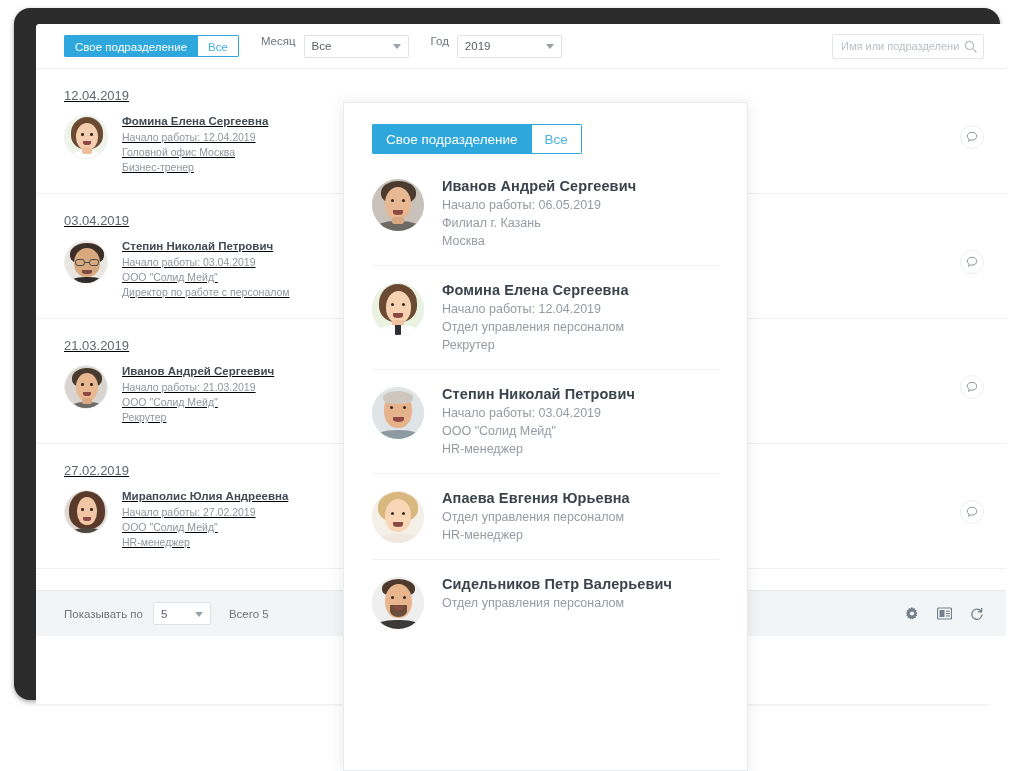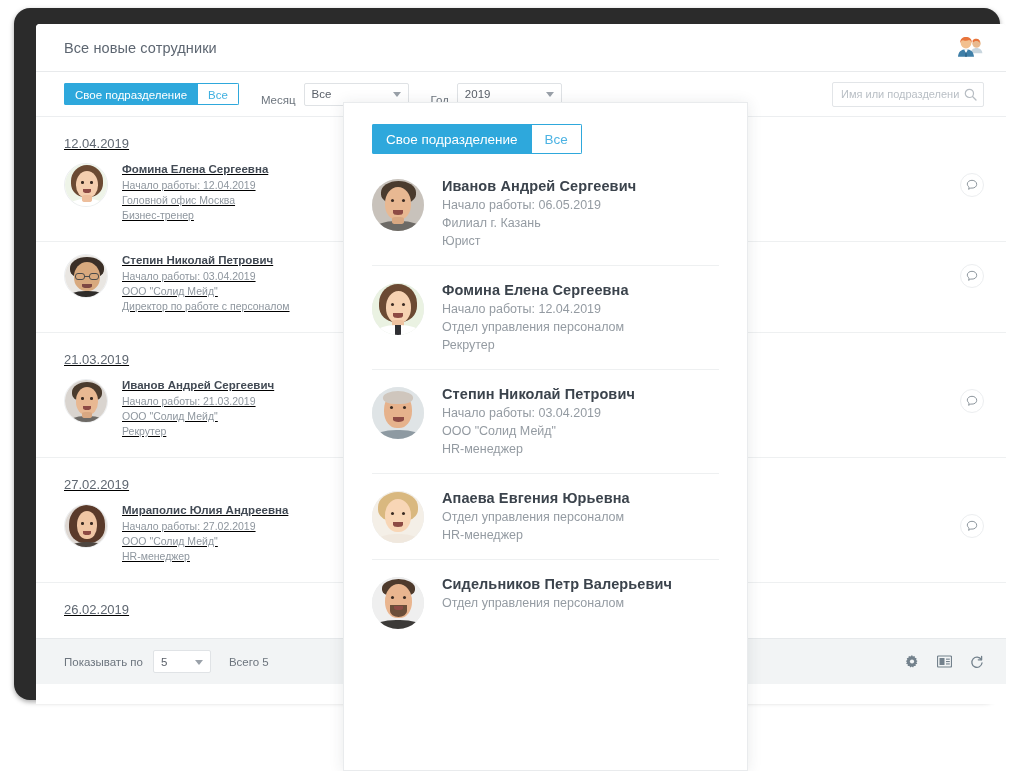--- a/index.html
+++ b/index.html
@@ -56,21 +56,21 @@
   }
   .seg { display: inline-flex; height: 22px; border-radius: 2px; overflow: hidden; }
   .seg .seg-btn {
     font-size: 11.5px; line-height: 22px;
     padding: 0 10px; cursor: pointer; white-space: nowrap;
     border: 1px solid #2ea8dc;
   }
   .seg .seg-btn.active { background: #2ea8dc; color: #fff; border-color: #2ea8dc; }
   .seg .seg-btn.idle   { background: #fff; color: #3fb0e0; border-left: none; }
 
-  .fld-group { display: flex; align-items: flex-end; margin-left: 22px; }
+  .fld-group { display: flex; align-items: flex-start; margin-left: 22px; }
   .fld-label { font-size: 11.5px; color: #6d757e; margin-right: 8px; }
   .select-box {
     position: relative; width: 105px; height: 23px;
     border: 1px solid #dfe2e5; background: #fff; border-radius: 2px;
     display: flex; align-items: center; padding: 0 7px;
   }
   .select-box .sel-val { font-size: 11.5px; color: #5a6069; }
   .caret {
     position: absolute; right: 7px; top: 50%; margin-top: -2px;
     width: 0; height: 0;
@@ -207,36 +207,20 @@
   .f-mouth { position: absolute; border-radius: 0 0 50% 50%; background: #8d4a44; }
 </style>
 </head>
 <body>
 
 <div class="stage">
 
   <div class="bezel">
     <div class="bezel-inner">
 
-      <div class="app-header">
-        <div class="app-title">Все новые сотрудники</div>
-        <div class="header-spacer"></div>
-        <span class="people-icon">
-          <svg width="28" height="26" viewBox="0 0 28 26">
-            <circle cx="20.5" cy="8.5" r="4.2" fill="#e8b98e"></circle>
-            <path d="M20.5 13c-3.6 0-5.6 2.1-5.9 5.2h11.8c-.3-3.1-2.3-5.2-5.9-5.2z" fill="#c9d6de"></path>
-            <path d="M16.6 5.4c1-2 4.8-2.3 6.4-.6.9 1 .9 2.4.5 3.1-.4-1.4-1.7-2-3.3-2-1.3 0-2.6.5-3.1 1.6-.4-.6-.7-1.4-.5-2.1z" fill="#e8743b"></path>
-            <circle cx="10" cy="8" r="5.4" fill="#f2c08f"></circle>
-            <path d="M4 8.3C4.1 3.9 6.7 2 10 2s6 1.9 6.1 6.3c-.8-2.4-2.4-3.3-3.2-3.2-.6.1-.9.7-2.9.7s-2.7-.6-3.3-.6c-.9 0-2.1 1-2.7 3.1z" fill="#e8743b"></path>
-            <path d="M10 14.2c-5 0-7.7 2.8-8 7.6h16c-.3-4.8-3-7.6-8-7.6z" fill="#3f7fa8"></path>
-            <path d="M8.1 14.4l1.9 3.6 1.9-3.6-1.9-.5z" fill="#ffffff"></path>
-            <path d="M9.6 17.4h.8l.4 4.4h-1.6z" fill="#2b5f82"></path>
-          </svg>
-        </span>
-      </div>
 
       <div class="filter-bar">
         <div class="seg">
           <div class="seg-btn active">Свое подразделение</div>
           <div class="seg-btn idle">Все</div>
         </div>
 
         <div class="fld-group">
           <span class="fld-label">Месяц</span>
           <div class="select-box">
@@ -286,20 +270,21 @@
             <div class="bg-meta">Головной офис Москва</div>
             <div class="bg-meta">Бизнес-тренер</div>
           </div>
           <div class="bubble">
             <svg width="12" height="12" viewBox="0 0 12 12">
               <path d="M6 1.3c-2.7 0-4.7 1.6-4.7 3.7 0 1.2.7 2.3 1.8 3l-.5 2.3 2.2-1.3c.4.1.8.1 1.2.1 2.7 0 4.7-1.6 4.7-3.8S8.7 1.3 6 1.3z" fill="none" stroke="#8d969d" stroke-width="1"></path>
             </svg>
           </div>
         </div>
 
+        <div class="date-head">03.04.2019</div>
         <div class="bg-row">
           <div class="bg-ava">
             <div class="face">
               <div class="f-bg" style="background:#e9e6e2"></div>
               <div class="f-hair" style="left:5px;top:2px;width:34px;height:22px;background:#3b2f27"></div>
               <div class="f-skin" style="left:9px;top:7px;width:26px;height:29px;background:#d8a97e"></div>
               <div class="f-body" style="left:2px;top:36px;width:40px;height:14px;background:#2f2c2a"></div>
               <div style="position:absolute;left:10px;top:18px;width:10px;height:7px;border:1.4px solid #4a4a4a;border-radius:3px"></div>
               <div style="position:absolute;left:24px;top:18px;width:10px;height:7px;border:1.4px solid #4a4a4a;border-radius:3px"></div>
               <div style="position:absolute;left:20px;top:21px;width:4px;height:1.4px;background:#4a4a4a"></div>
@@ -433,21 +418,21 @@
             <div class="f-eye" style="left:30px;top:20px;width:3px;height:3px"></div>
             <div class="f-mouth" style="left:21px;top:31px;width:10px;height:5px"></div>
             <div class="f-body" style="left:3px;top:42px;width:46px;height:16px;background:#6d6a66"></div>
             <div class="f-neck" style="left:20px;top:38px;width:12px;height:7px;background:#d9a882"></div>
           </div>
         </div>
         <div>
           <div class="m-name">Иванов Андрей Сергеевич</div>
           <div class="m-meta">Начало работы: 06.05.2019</div>
           <div class="m-meta">Филиал г. Казань</div>
-          <div class="m-meta">Юрист</div>
+          <div class="m-meta">Москва</div>
         </div>
       </div>
 
       <div class="m-row">
         <div class="m-ava">
           <div class="face">
             <div class="f-bg" style="background:#eaf2e2"></div>
             <div class="f-hair" style="left:7px;top:1px;width:38px;height:38px;background:#6b4a33"></div>
             <div class="f-skin" style="left:14px;top:8px;width:25px;height:32px;background:#f6d2b2"></div>
             <div class="f-eye" style="left:19px;top:20px;width:3px;height:3px"></div>

